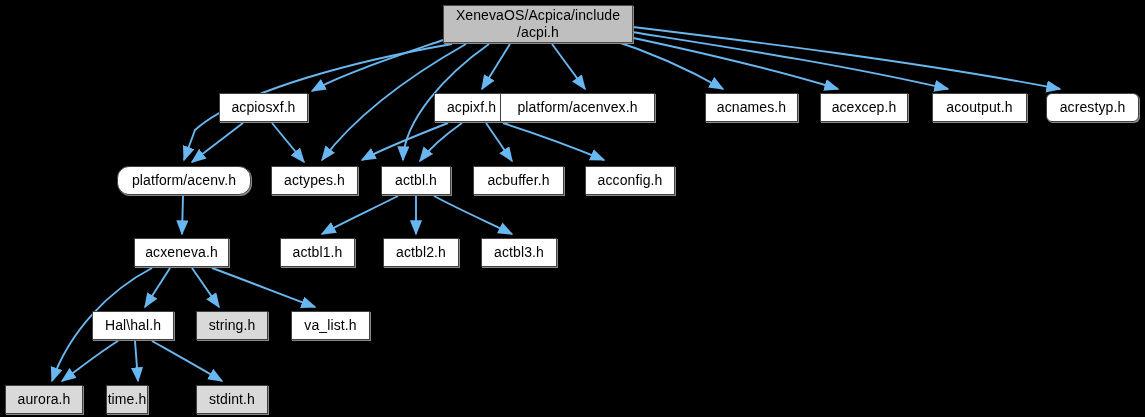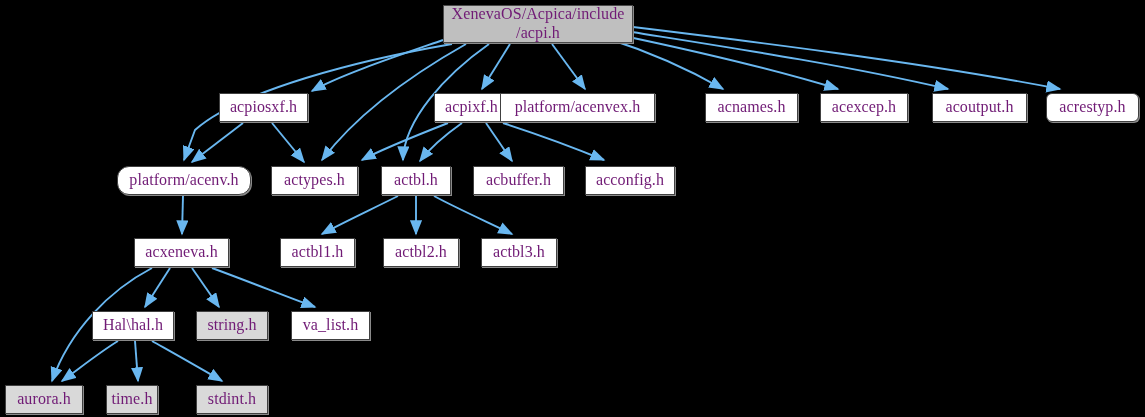--- a/index.html
+++ b/index.html
@@ -3,23 +3,23 @@
 <meta charset="utf-8">
 <style>
   html,body{margin:0;padding:0;background:#000;}
   #canvas{position:relative;width:1145px;height:417px;background:#000;overflow:hidden;}
   #edges{position:absolute;left:0;top:0;width:1145px;height:417px;}
   .node{
     position:absolute;
     box-sizing:border-box;
     border:1px solid #404040;
     background:#ffffff;
-    color:#701a75;
-    font-family:Liberation Serif, serif;
-    font-size:16px;
+    color:#000000;
+    font-family:Liberation Sans, sans-serif;
+    font-size:14px;
     line-height:1.18;
     display:flex;
     align-items:center;
     justify-content:center;
     text-align:center;
     white-space:pre;
     letter-spacing:0.1px;
     box-shadow:1px 1px 0 #8a8a8a;
   }
   .node.gray{background:#d9d9d9;}
@@ -81,16 +81,16 @@
       <div class="node" style="left: 473px; top: 166px; width: 91px; height: 29px;">acbuffer.h</div>
       <div class="node" style="left: 585px; top: 166px; width: 90px; height: 29px;">acconfig.h</div>
       <div class="node" style="left: 134px; top: 238px; width: 95px; height: 29px;">acxeneva.h</div>
       <div class="node" style="left: 280px; top: 238px; width: 75px; height: 29px;">actbl1.h</div>
       <div class="node" style="left: 383px; top: 238px; width: 76px; height: 29px;">actbl2.h</div>
       <div class="node" style="left: 481px; top: 238px; width: 76px; height: 29px;">actbl3.h</div>
       <div class="node" style="left: 92px; top: 311px; width: 82px; height: 29px;">Hal\hal.h</div>
       <div class="node gray" style="left: 196px; top: 311px; width: 72px; height: 29px;">string.h</div>
       <div class="node" style="left: 291px; top: 311px; width: 79px; height: 29px;">va_list.h</div>
       <div class="node gray" style="left: 5px; top: 385px; width: 78px; height: 29px;">aurora.h</div>
-      <div class="node gray" style="left: 106px; top: 385px; width: 52px; height: 29px;">time.h</div>
+      <div class="node gray" style="left: 106px; top: 385px; width: 42px; height: 29px;">time.h</div>
       <div class="node gray" style="left: 196px; top: 385px; width: 72px; height: 29px;">stdint.h</div>
     </div>
 </div>
 
 </body></html>

